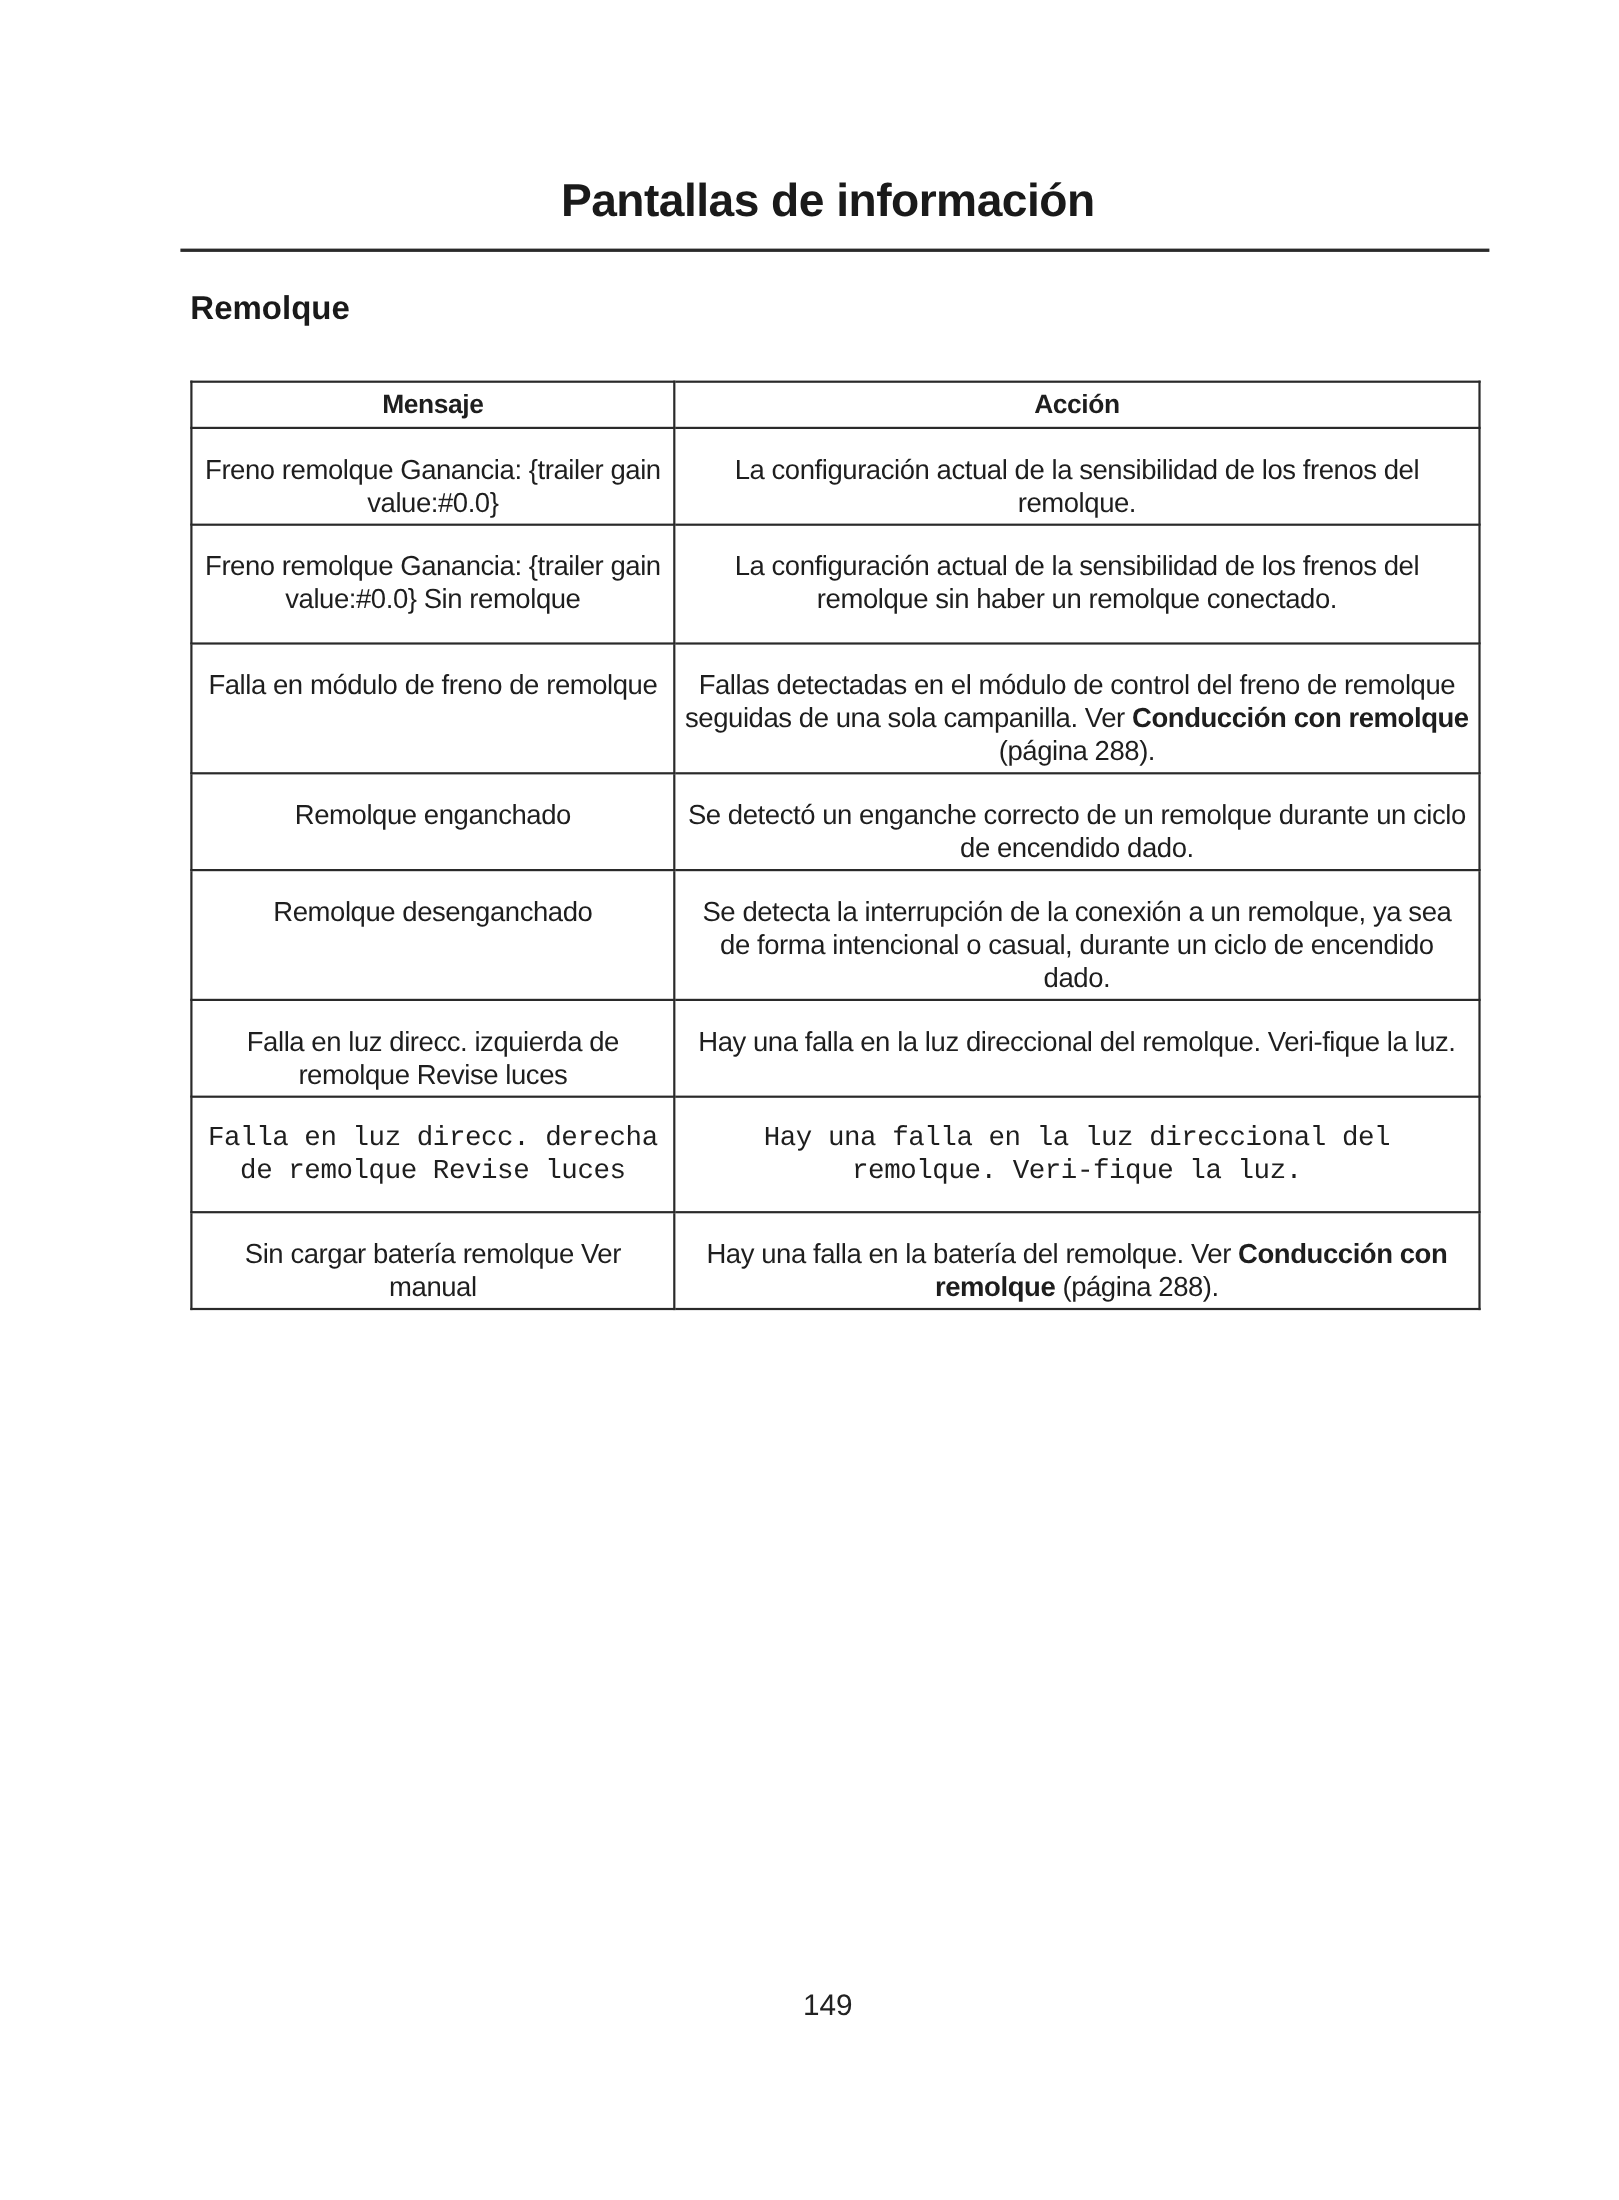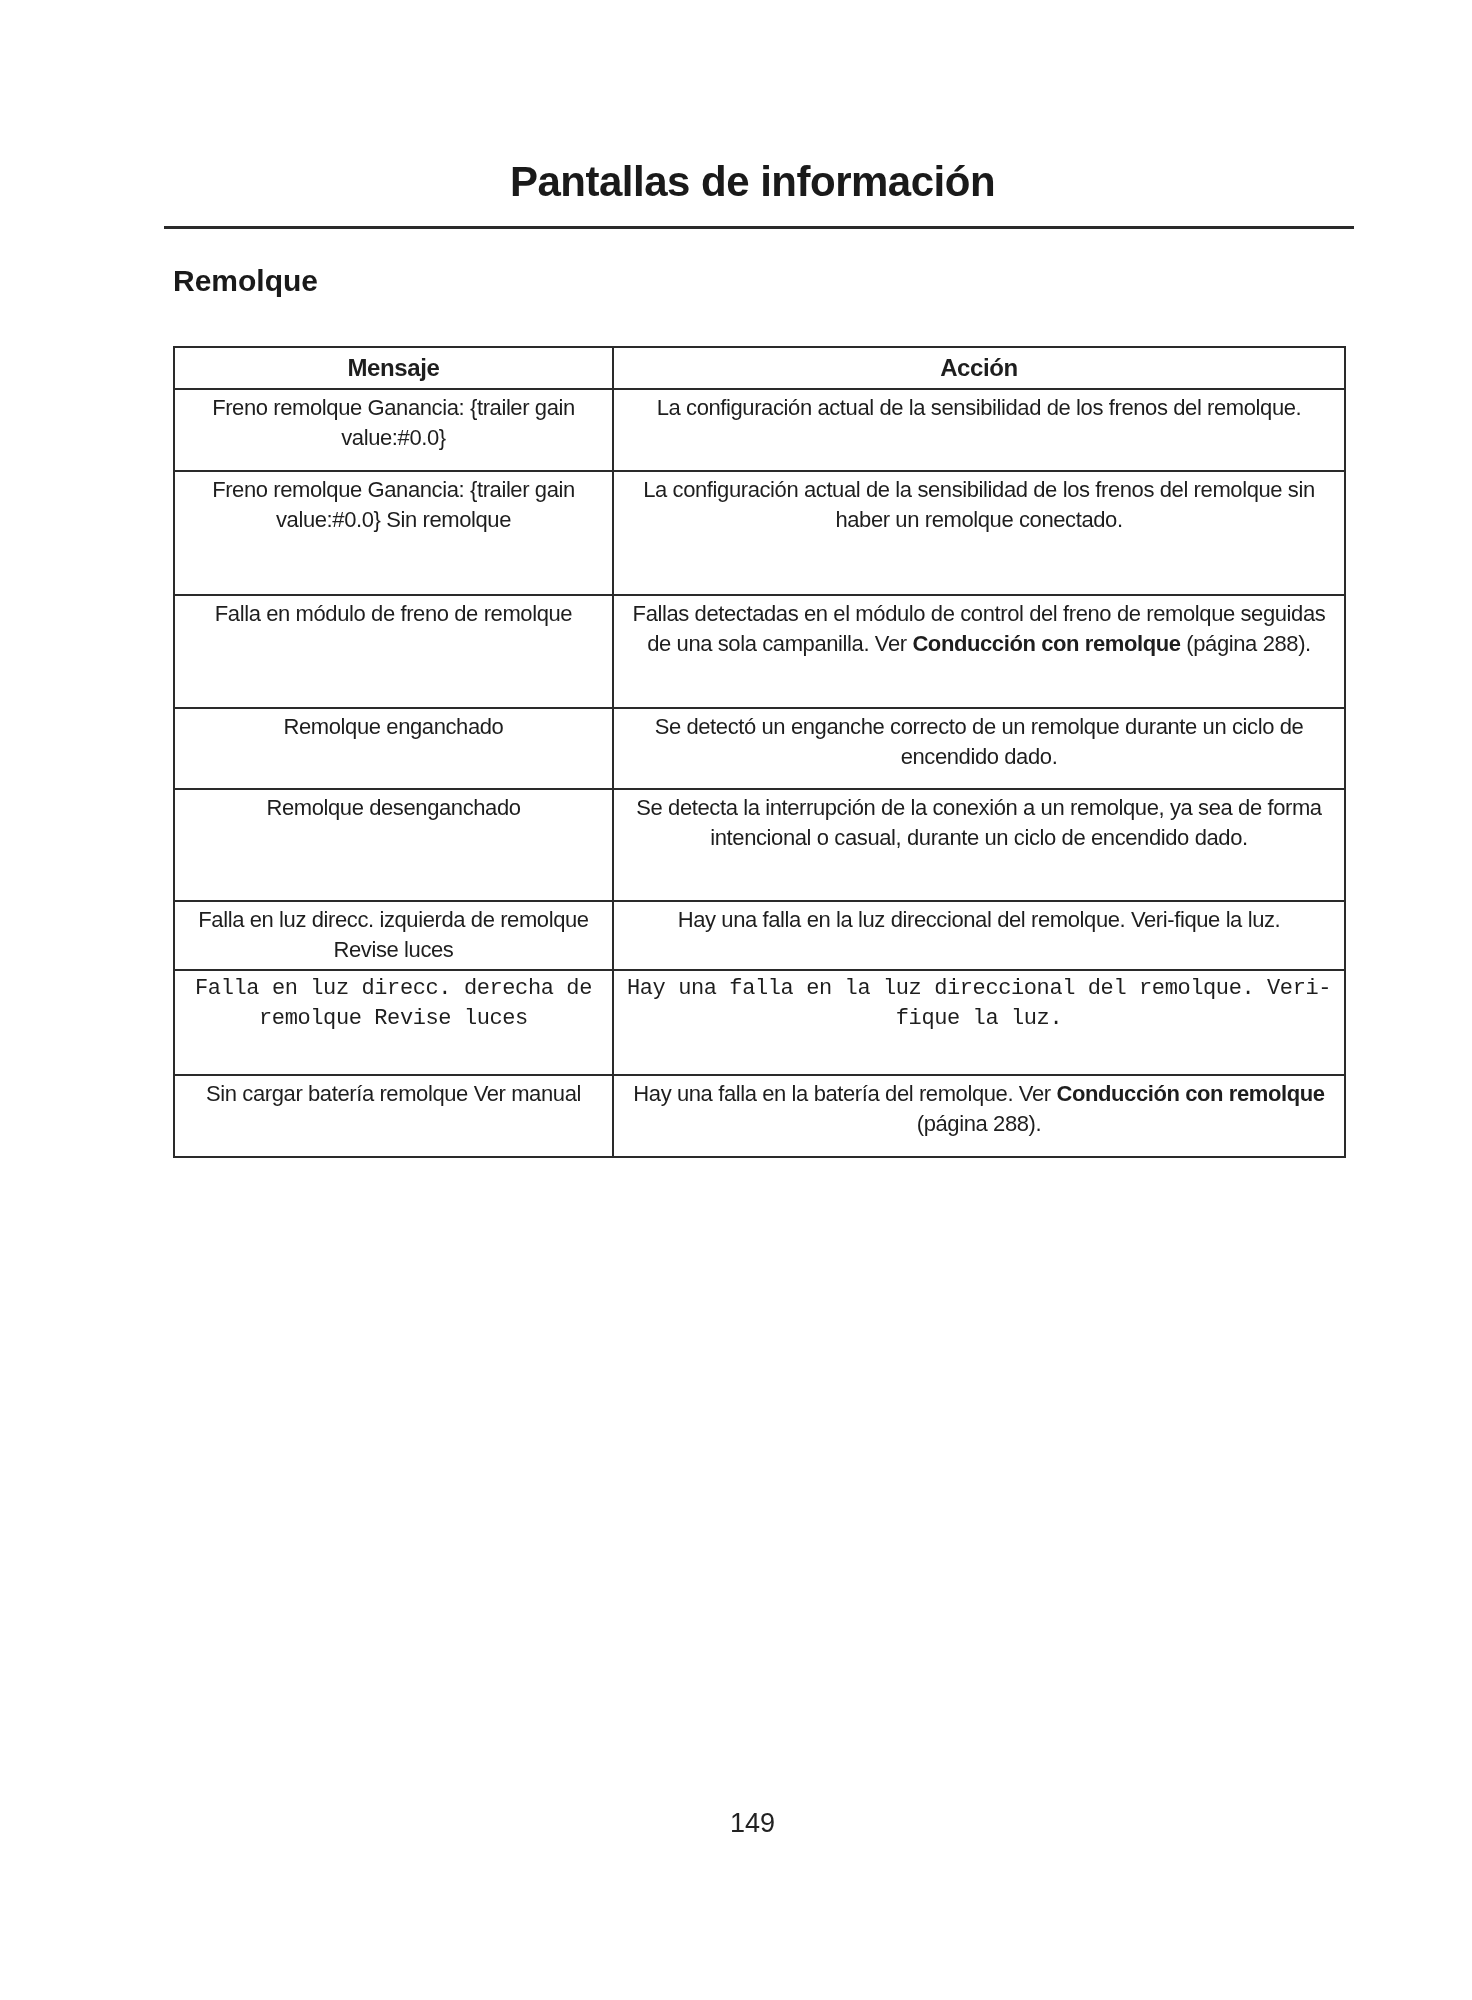--- a/index.html
+++ b/index.html
@@ -1,21 +1,21 @@
 <!DOCTYPE html>
 <html><head>
 <meta charset="utf-8">
 <style>
   html, body { margin:0; padding:0; background:#ffffff; }
   body { width:1472px; height:2000px; position:relative; font-family:"Liberation Sans", sans-serif; color:#1c1c1c; overflow:hidden; }
   .page-title { position:absolute; left:0; width:1505px; top:158px; text-align:center; font-size:42px; font-weight:bold; letter-spacing:-0.5px; color:#1a1a1a; }
   .rule { position:absolute; left:164px; top:226px; width:1190px; height:3px; background:#2a2a2a; }
   .section-heading { position:absolute; left:173px; top:264px; font-size:30px; font-weight:bold; color:#1a1a1a; }
   table.msg-table { position:absolute; left:173px; top:346px; width:1171px; border-collapse:collapse; table-layout:fixed; }
-  table.msg-table td, table.msg-table th { border:2.5px solid #2a2a2a; text-align:center; vertical-align:top; padding:3px 8px 4px 8px; font-size:22px; line-height:30px; font-weight:normal; letter-spacing:-0.4px; color:#1e1e1e; }
+  table.msg-table td, table.msg-table th { border:2.5px solid #2a2a2a; text-align:center; vertical-align:top; padding:22px 8px 4px 8px; font-size:25px; line-height:30px; font-weight:normal; letter-spacing:-0.4px; color:#1e1e1e; }
   table.msg-table th { font-weight:bold; font-size:24px; height:40px; vertical-align:middle; padding:0 8px;margin-left:24px; }
   col.c1 { width:439px; }
   col.c2 { width:732px; }
   .bold { font-weight:bold; }
   .page-number { position:absolute; left:0; width:1505px; top:1808px; text-align:center; font-size:27px; color:#222; }
 </style>
 </head>
 <body>
 
 <div class="page-title">Pantallas de información</div>
@@ -31,21 +31,21 @@
     <tr>
       <th>Mensaje</th>
       <th>Acción</th>
     </tr>
   </thead>
   <tbody id="table-body">
       <tr style="height: 82px;">
         <td>Freno remolque Ganancia: {trailer gain value:#0.0}</td>
         <td><span>La configuración actual de la sensibilidad de los frenos del remolque.</span></td>
       </tr>
-      <tr style="height: 124px;">
+      <tr style="height: 108px;">
         <td>Freno remolque Ganancia: {trailer gain value:#0.0} Sin remolque</td>
         <td><span>La configuración actual de la sensibilidad de los frenos del remolque sin haber un remolque conectado.</span></td>
       </tr>
       <tr style="height: 113px;">
         <td>Falla en módulo de freno de remolque</td>
         <td><span>Fallas detectadas en el módulo de control del freno de remolque seguidas de una sola campanilla.  Ver </span><span class="bold">Conducción con remolque</span><span> (página 288).</span></td>
       </tr>
       <tr style="height: 81px;">
         <td>Remolque enganchado</td>
         <td><span>Se detectó un enganche correcto de un remolque durante un ciclo de encendido dado.</span></td>

